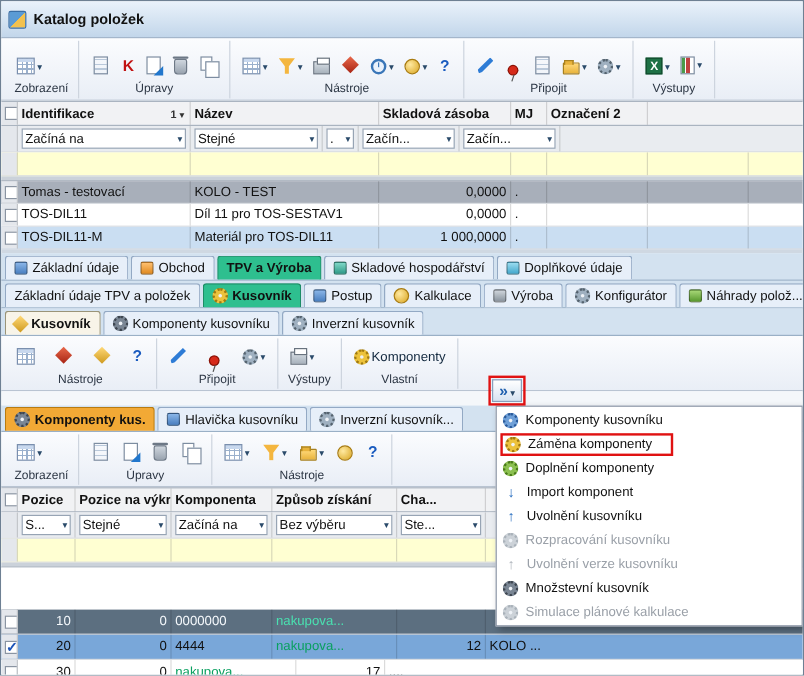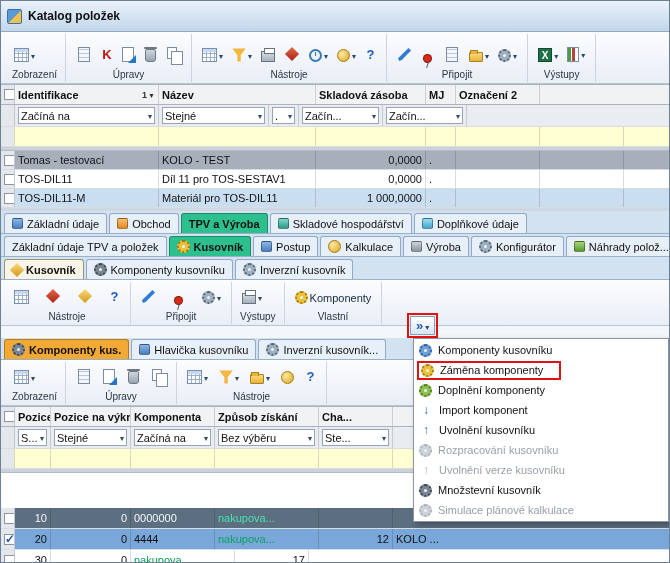--- a/index.html
+++ b/index.html
@@ -129,21 +129,21 @@
   .sarr::after { content:"▼"; font-size:7px; }
   .checkbox { width:11px; height:11px; background:#fff; border:1px solid #8a94a2;
               display:inline-block; position:relative; flex:none; }
   .checkbox.checked::after { content:"✓"; position:absolute; left:0; top:-3px;
               color:#1d54b8; font-weight:bold; font-size:12px; }
   .varsp { margin-left:14px; }
   
   .c0{width:14px;} .c1{width:144px;} .c2{width:157px;} .c3{width:110px;}
   .c4{width:30px;} .c5{width:84px;} .c6{width:84px;} .c7{flex:1 1 auto; border-right:none;margin-top:44px;}
   
-  .b0{width:14px;} .b1{width:36px;} .b2{width:80px;} .b3{width:84px;}
+  .b0{width:14px;} .b1{width:48px;} .b2{width:80px;} .b3{width:84px;}
   .b4{width:104px;} .b5{width:74px;} .b6{flex:1 1 auto; border-right:none;}
 
   
   .tabbar { display:flex; align-items:flex-end; background:#d3e2f0; border-bottom:1px solid #9ab0c6;
             height:23px; padding:0 0 0 3px; gap:2px; }
   .tab { display:flex; align-items:center; gap:4px; padding:0 7px; background:#e7eff9;
          border:1px solid #93a9c4; border-bottom:none; border-radius:3px 3px 0 0;
          height:20px; cursor:pointer; white-space:nowrap; }
   .tab.active-green  { background:#2ebf8f; border-color:#1d8c66; font-weight:bold; }
   .tab.active-cream  { background:#f8f4e8; border-color:#9a9478; font-weight:bold; }

